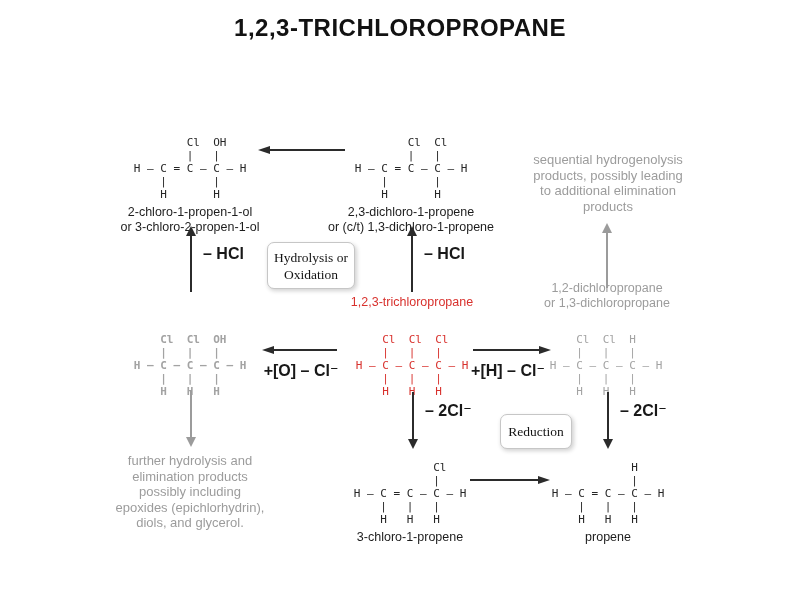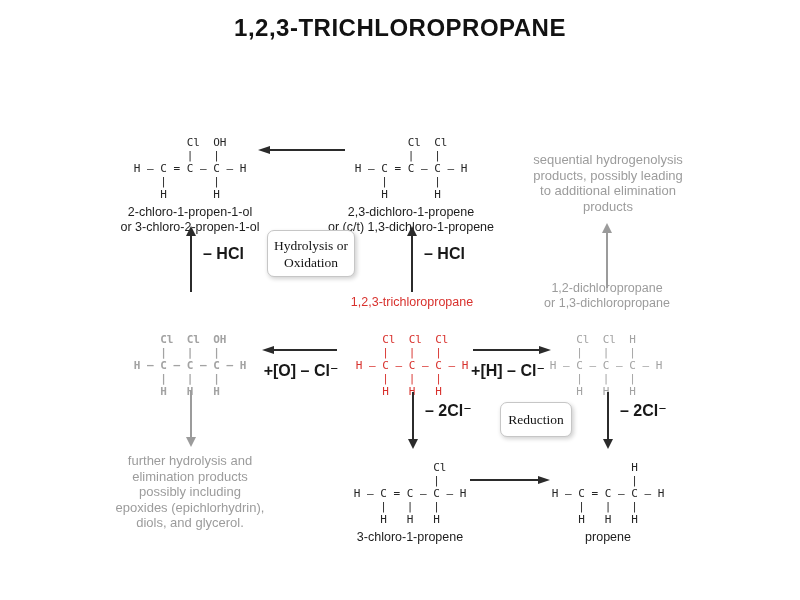--- a/index.html
+++ b/index.html
@@ -22,21 +22,21 @@
               font-size:12.5px;line-height:15px;white-space:pre-line;}
   .name-above.red{color:var(--red);}
   .name-above.gray{color:var(--gray-text);text-align:center;}
   
   .note{position:absolute;transform:translateX(-50%);text-align:center;color:var(--gray-text);
         font-size:13px;line-height:15.5px;white-space:pre-line;}
   
   .pbox{position:absolute;background:#fff;border:1px solid #c6c6c6;border-radius:7px;
         box-shadow:1.5px 2px 4px rgba(0,0,0,.18);display:flex;align-items:center;justify-content:center;
         text-align:center;font-family:"Liberation Serif","DejaVu Serif",serif;
-        font-size:13.5px;line-height:17px;color:#141414;white-space:pre-line;}
+        font-size:13.5px;line-height:17px;color:#141414;white-space:pre-line;margin-top:12px;}
   
   .arr{position:absolute;--ac:var(--arrow);background:var(--ac);}
   .arr.gray{--ac:var(--gray-arrow);}
   .arr-v{width:2px;}
   .arr-h{height:2px;}
   .arr-v.up::before{content:"";position:absolute;top:-9px;left:-4px;
     border-left:5px solid transparent;border-right:5px solid transparent;border-bottom:10px solid var(--ac);}
   .arr-v.down::after{content:"";position:absolute;bottom:-9px;left:-4px;
     border-left:5px solid transparent;border-right:5px solid transparent;border-top:10px solid var(--ac);}
   .arr-h.left::before{content:"";position:absolute;left:-11px;top:-3px;

